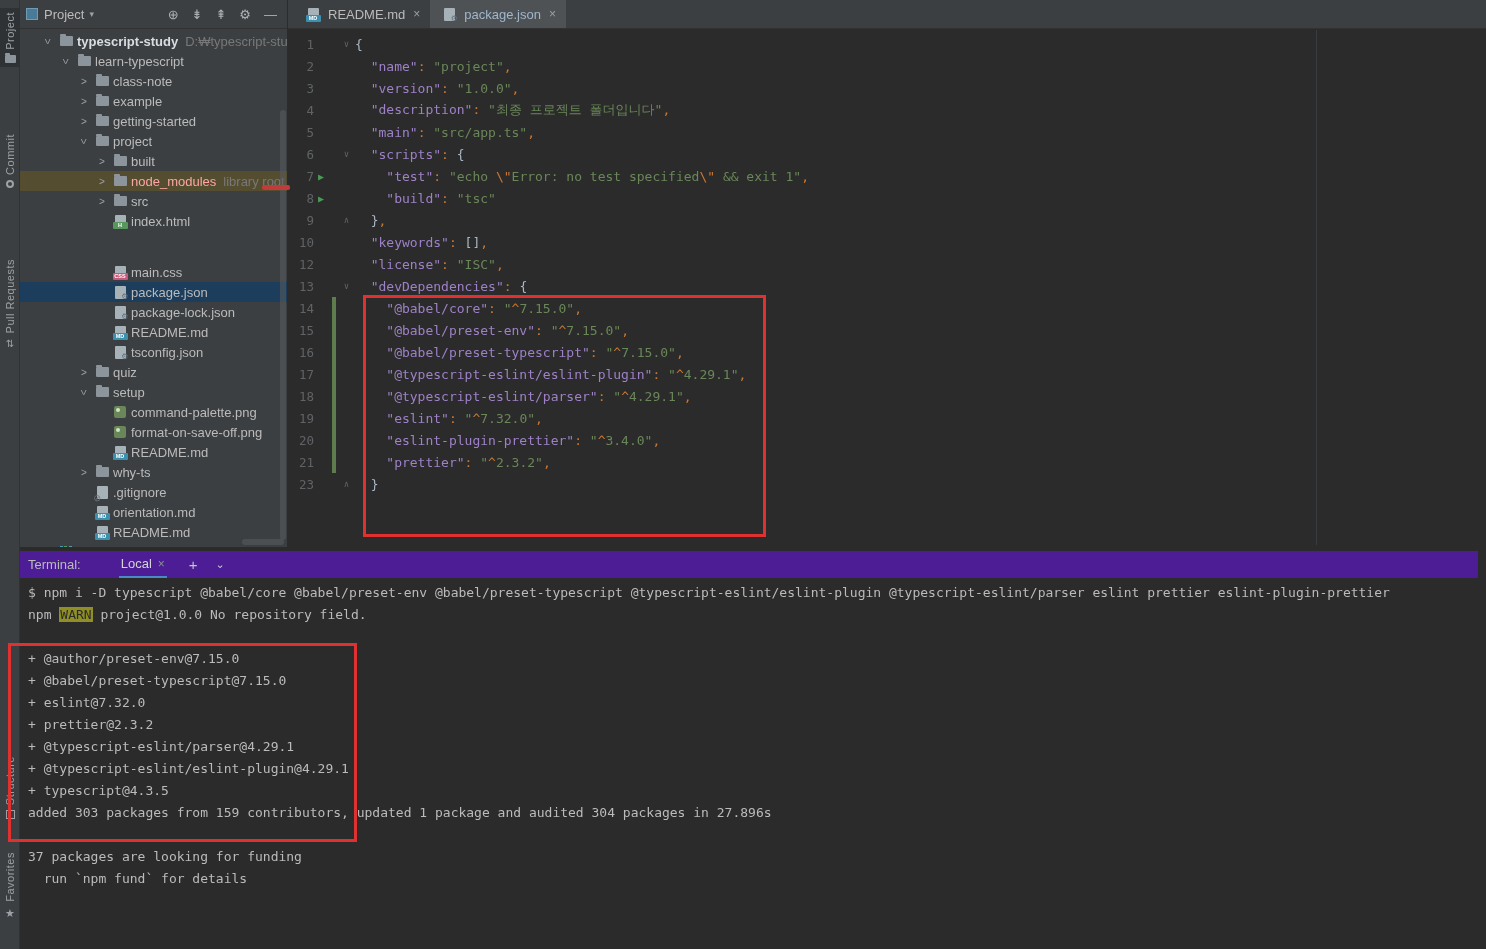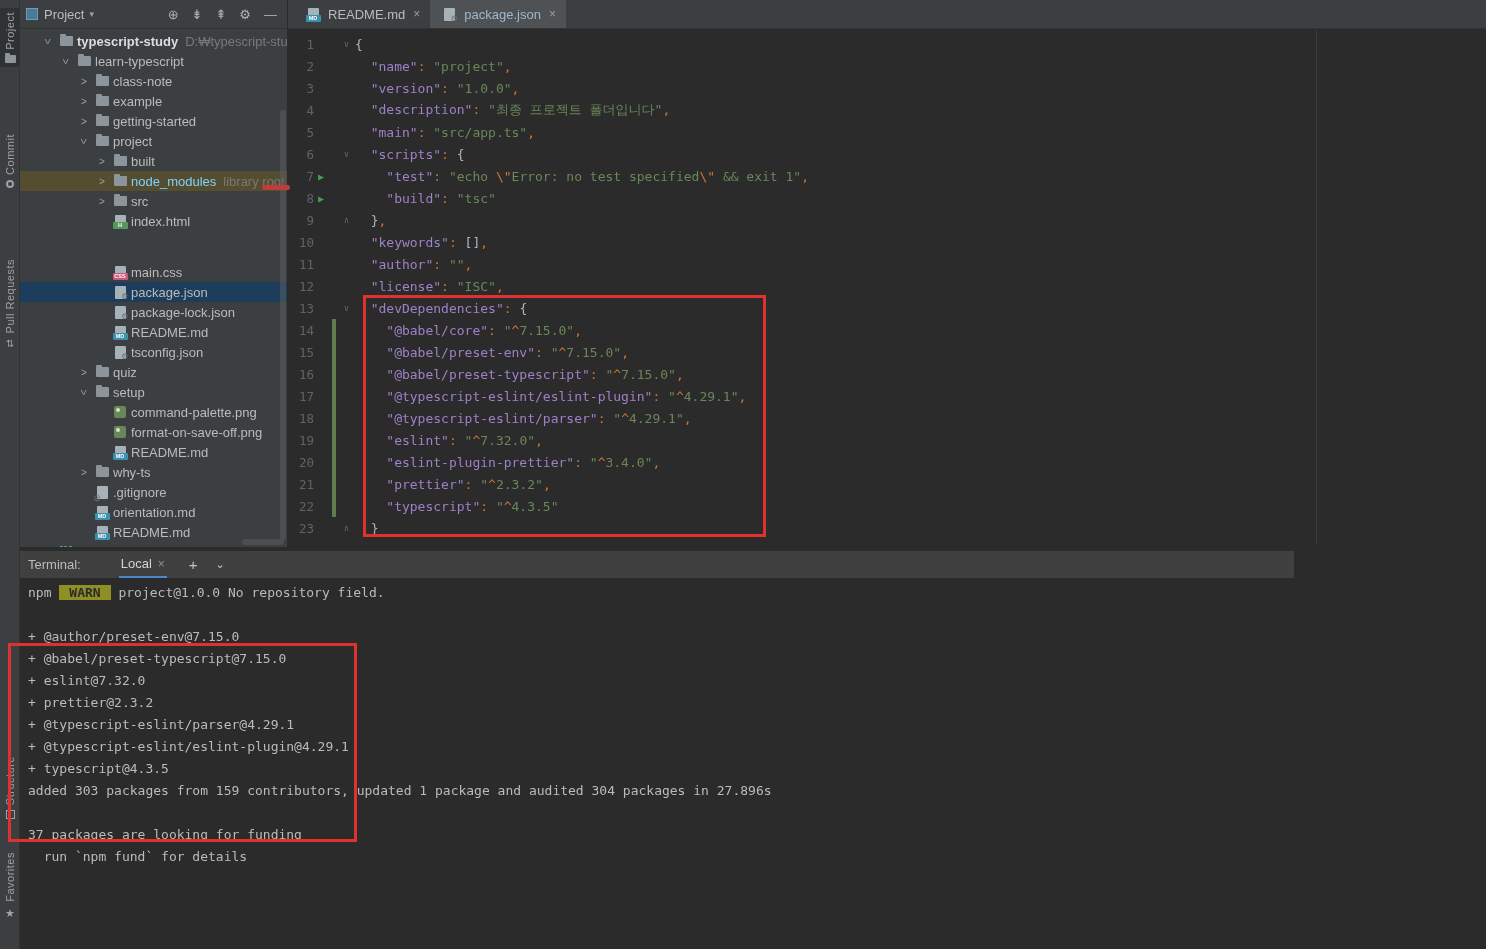--- a/index.html
+++ b/index.html
@@ -38,21 +38,21 @@
   .trow { height:20px; display:flex; align-items:center; white-space:nowrap;
           font-size:13px; color:#bbbbbb; cursor:pointer; }
   .trow.sel { background:#1c3e5c; }
   .trow.lib { background:#554d30; }
   .chevslot { width:18px; display:inline-flex; justify-content:center; flex:none;
               color:#9da0a6; font-size:10px; }
   .chev-down { transform:rotate(90deg); display:inline-block; }
   .iconslot { width:18px; display:inline-flex; justify-content:center; align-items:center; flex:none; }
   .tlabel { margin-left:2px;text-align:center; }
   .tlabel.bold { font-weight:bold; color:#d8dde2; }
-  .tlabel.libname { color:#7dd3fc; }
+  .tlabel.libname { color:#fca5a5; }
   .thint { color:#787878; margin-left:7px; font-size:13px; }
   
   .fold-ic { width:13px; height:10px; background:#8c959b; border-radius:1px; position:relative; }
   .fold-ic::before { content:""; position:absolute; top:-2px; left:0; width:6px; height:2px;
                      background:#8c959b; border-radius:1px 1px 0 0; }
   .page { width:11px; height:13px; background:#a7b1b8; border-radius:1px; position:relative; }
   .page .badge { position:absolute; bottom:-1px; left:-2px; right:-2px; height:7px; border-radius:1px;
                  font-size:5.5px; font-weight:bold; color:#fff; text-align:center; line-height:7px; }
   .badge.md { background:#3d8fae; }
   .badge.html { background:#57965c; }
@@ -90,34 +90,34 @@
   .chgbar { position:absolute; right:4px; top:0; width:4px; height:22px; background:#5f7c4f; }
   .foldcol { width:13px; flex:none; text-align:center; color:#606366; font-size:9px; }
   .codetext { padding-left:2px; }
   .tk-k { color:#9e81c7; }
   .tk-s { color:#6a8759; }
   .tk-o { color:#cc7832; }
   .tk-b { color:#a9b7c6; }
   .margin-guide { position:absolute; left:1028px; top:30px; width:1px; height:515px; background:#3a3d3f; }
 
   
-  .term-header { position:absolute; left:20px; top:551px; width:1274px; height:27px;
-                 background:#404040; display:flex; align-items:center; font-size:13px; }
+  .term-header { position:absolute; left:20px; top:551px; width:1458px; height:27px;
+                 background:#4c1d95; display:flex; align-items:center; font-size:13px; }
   .term-label { color:#bbbbbb; margin-left:8px; }
   .term-tab { margin-left:38px; height:100%; display:flex; align-items:center; gap:6px;
               border-bottom:2px solid #4a88c7; padding:0 2px; cursor:pointer; }
   .term-tab .name { color:#d2d4d6; }
   .term-tab .close { color:#8a9099; font-size:12px; }
   .term-plus { color:#c3c6c9; font-size:15px; margin-left:22px; cursor:pointer; }
   .term-chev { color:#c3c6c9; font-size:11px; margin-left:18px; cursor:pointer; }
   .terminal { position:absolute; left:20px; top:578px; width:1466px; height:371px;
               background:#2b2b2b; font-family:"DejaVu Sans Mono", monospace; font-size:13px;
               color:#bbbbbb; padding:4px 0 0 8px; overflow:hidden; }
   .tline { height:22px; line-height:22px; white-space:pre; }
-  .warnbadge { background:#8f8f26; color:#2b2b2b; padding:0 10px;font-weight:bold; }
+  .warnbadge { background:#8f8f26; color:#2b2b2b; padding:0 1px; }
 
   
   .ann { position:absolute; border:3px solid #e03131; z-index:50; pointer-events:none; }
   .ann-dash { position:absolute; left:262px; top:185px; width:28px; height:5px;
               background:#c23b3b; border-radius:2px; z-index:50; }
 </style>
 </head>
 <body>
 
 <div class="app">
@@ -417,48 +417,47 @@
         <div class="cl"><span class="ln">1</span><span class="mark"></span><span class="foldcol">∨</span><span class="codetext"><span class="tk-b">{</span></span></div>
         <div class="cl"><span class="ln">2</span><span class="mark"></span><span class="foldcol"></span><span class="codetext"><span class="tk-b">  </span><span class="tk-k">"name"</span><span class="tk-o">:</span><span class="tk-b"> </span><span class="tk-s">"project"</span><span class="tk-o">,</span></span></div>
         <div class="cl"><span class="ln">3</span><span class="mark"></span><span class="foldcol"></span><span class="codetext"><span class="tk-b">  </span><span class="tk-k">"version"</span><span class="tk-o">:</span><span class="tk-b"> </span><span class="tk-s">"1.0.0"</span><span class="tk-o">,</span></span></div>
         <div class="cl"><span class="ln">4</span><span class="mark"></span><span class="foldcol"></span><span class="codetext"><span class="tk-b">  </span><span class="tk-k">"description"</span><span class="tk-o">:</span><span class="tk-b"> </span><span class="tk-s">"최종 프로젝트 폴더입니다"</span><span class="tk-o">,</span></span></div>
         <div class="cl"><span class="ln">5</span><span class="mark"></span><span class="foldcol"></span><span class="codetext"><span class="tk-b">  </span><span class="tk-k">"main"</span><span class="tk-o">:</span><span class="tk-b"> </span><span class="tk-s">"src/app.ts"</span><span class="tk-o">,</span></span></div>
         <div class="cl"><span class="ln">6</span><span class="mark"></span><span class="foldcol">∨</span><span class="codetext"><span class="tk-b">  </span><span class="tk-k">"scripts"</span><span class="tk-o">:</span><span class="tk-b"> </span><span class="tk-b">{</span></span></div>
         <div class="cl"><span class="ln">7</span><span class="mark"><span class="runarrow">▶</span></span><span class="foldcol"></span><span class="codetext"><span class="tk-b">    </span><span class="tk-k">"test"</span><span class="tk-o">:</span><span class="tk-b"> </span><span class="tk-s">"echo </span><span class="tk-o">\"</span><span class="tk-s">Error: no test specified</span><span class="tk-o">\"</span><span class="tk-s"> &amp;&amp; exit 1"</span><span class="tk-o">,</span></span></div>
         <div class="cl"><span class="ln">8</span><span class="mark"><span class="runarrow">▶</span></span><span class="foldcol"></span><span class="codetext"><span class="tk-b">    </span><span class="tk-k">"build"</span><span class="tk-o">:</span><span class="tk-b"> </span><span class="tk-s">"tsc"</span></span></div>
         <div class="cl"><span class="ln">9</span><span class="mark"></span><span class="foldcol">∧</span><span class="codetext"><span class="tk-b">  }</span><span class="tk-o">,</span></span></div>
         <div class="cl"><span class="ln">10</span><span class="mark"></span><span class="foldcol"></span><span class="codetext"><span class="tk-b">  </span><span class="tk-k">"keywords"</span><span class="tk-o">:</span><span class="tk-b"> []</span><span class="tk-o">,</span></span></div>
-        <div class="cl"><span class="ln">11</span><span class="mark"></span><span class="foldcol"></span><span class="codetext"><span class="tk-b">  </span><span class="tk-k">"author"</span><span class="tk-o">:</span><span class="tk-b"> </span><span class="tk-s">""</span><span class="tk-o">,</span></span></div>
         <div class="cl"><span class="ln">12</span><span class="mark"></span><span class="foldcol"></span><span class="codetext"><span class="tk-b">  </span><span class="tk-k">"license"</span><span class="tk-o">:</span><span class="tk-b"> </span><span class="tk-s">"ISC"</span><span class="tk-o">,</span></span></div>
         <div class="cl"><span class="ln">13</span><span class="mark"></span><span class="foldcol">∨</span><span class="codetext"><span class="tk-b">  </span><span class="tk-k">"devDependencies"</span><span class="tk-o">:</span><span class="tk-b"> </span><span class="tk-b">{</span></span></div>
         <div class="cl"><span class="ln">14</span><span class="mark"><span class="chgbar"></span></span><span class="foldcol"></span><span class="codetext"><span class="tk-b">    </span><span class="tk-k">"@babel/core"</span><span class="tk-o">:</span><span class="tk-b"> </span><span class="tk-s">"</span><span class="tk-o">^</span><span class="tk-s">7.15.0"</span><span class="tk-o">,</span></span></div>
         <div class="cl"><span class="ln">15</span><span class="mark"><span class="chgbar"></span></span><span class="foldcol"></span><span class="codetext"><span class="tk-b">    </span><span class="tk-k">"@babel/preset-env"</span><span class="tk-o">:</span><span class="tk-b"> </span><span class="tk-s">"</span><span class="tk-o">^</span><span class="tk-s">7.15.0"</span><span class="tk-o">,</span></span></div>
         <div class="cl"><span class="ln">16</span><span class="mark"><span class="chgbar"></span></span><span class="foldcol"></span><span class="codetext"><span class="tk-b">    </span><span class="tk-k">"@babel/preset-typescript"</span><span class="tk-o">:</span><span class="tk-b"> </span><span class="tk-s">"</span><span class="tk-o">^</span><span class="tk-s">7.15.0"</span><span class="tk-o">,</span></span></div>
         <div class="cl"><span class="ln">17</span><span class="mark"><span class="chgbar"></span></span><span class="foldcol"></span><span class="codetext"><span class="tk-b">    </span><span class="tk-k">"@typescript-eslint/eslint-plugin"</span><span class="tk-o">:</span><span class="tk-b"> </span><span class="tk-s">"</span><span class="tk-o">^</span><span class="tk-s">4.29.1"</span><span class="tk-o">,</span></span></div>
         <div class="cl"><span class="ln">18</span><span class="mark"><span class="chgbar"></span></span><span class="foldcol"></span><span class="codetext"><span class="tk-b">    </span><span class="tk-k">"@typescript-eslint/parser"</span><span class="tk-o">:</span><span class="tk-b"> </span><span class="tk-s">"</span><span class="tk-o">^</span><span class="tk-s">4.29.1"</span><span class="tk-o">,</span></span></div>
         <div class="cl"><span class="ln">19</span><span class="mark"><span class="chgbar"></span></span><span class="foldcol"></span><span class="codetext"><span class="tk-b">    </span><span class="tk-k">"eslint"</span><span class="tk-o">:</span><span class="tk-b"> </span><span class="tk-s">"</span><span class="tk-o">^</span><span class="tk-s">7.32.0"</span><span class="tk-o">,</span></span></div>
         <div class="cl"><span class="ln">20</span><span class="mark"><span class="chgbar"></span></span><span class="foldcol"></span><span class="codetext"><span class="tk-b">    </span><span class="tk-k">"eslint-plugin-prettier"</span><span class="tk-o">:</span><span class="tk-b"> </span><span class="tk-s">"</span><span class="tk-o">^</span><span class="tk-s">3.4.0"</span><span class="tk-o">,</span></span></div>
         <div class="cl"><span class="ln">21</span><span class="mark"><span class="chgbar"></span></span><span class="foldcol"></span><span class="codetext"><span class="tk-b">    </span><span class="tk-k">"prettier"</span><span class="tk-o">:</span><span class="tk-b"> </span><span class="tk-s">"</span><span class="tk-o">^</span><span class="tk-s">2.3.2"</span><span class="tk-o">,</span></span></div>
-        <div class="cl"><span class="ln">22</span><span class="mark"><span class="chgbar"></span></span><span class="foldcol"></span><span class="codetext"><span class="tk-b">    </span><span class="tk-k">"typescript"</span><span class="tk-o">:</span><span class="tk-b"> </span><span class="tk-s">"</span><span class="tk-o">^</span><span class="tk-s">4.3.5"</span></span></div>
         <div class="cl"><span class="ln">23</span><span class="mark"></span><span class="foldcol">∧</span><span class="codetext"><span class="tk-b">  }</span></span></div>
       </div>
     <div class="margin-guide"></div>
   </div>
 
   <div class="term-header">
     <span class="term-label">Terminal:</span>
     <span class="term-tab">
       <span class="name">Local</span>
       <span class="close">×</span>
     </span>
     <span class="term-plus">+</span>
     <span class="term-chev">⌄</span>
   </div>
 
   <div class="terminal" id="terminal">
+      <div class="tline"><span>$ npm i -D typescript @babel/core @babel/preset-env @babel/preset-typescript @typescript-eslint/eslint-plugin @typescript-eslint/parser eslint prettier eslint-plugin-prettier</span></div>
       <div class="tline"><span>npm </span><span class="warnbadge">WARN</span><span> project@1.0.0 No repository field.</span></div>
       <div class="tline"></div>
       <div class="tline"><span>+ @author/preset-env@7.15.0</span></div>
       <div class="tline"><span>+ @babel/preset-typescript@7.15.0</span></div>
       <div class="tline"><span>+ eslint@7.32.0</span></div>
       <div class="tline"><span>+ prettier@2.3.2</span></div>
       <div class="tline"><span>+ @typescript-eslint/parser@4.29.1</span></div>
       <div class="tline"><span>+ @typescript-eslint/eslint-plugin@4.29.1</span></div>
       <div class="tline"><span>+ typescript@4.3.5</span></div>
       <div class="tline"><span>added 303 packages from 159 contributors, updated 1 package and audited 304 packages in 27.896s</span></div>

